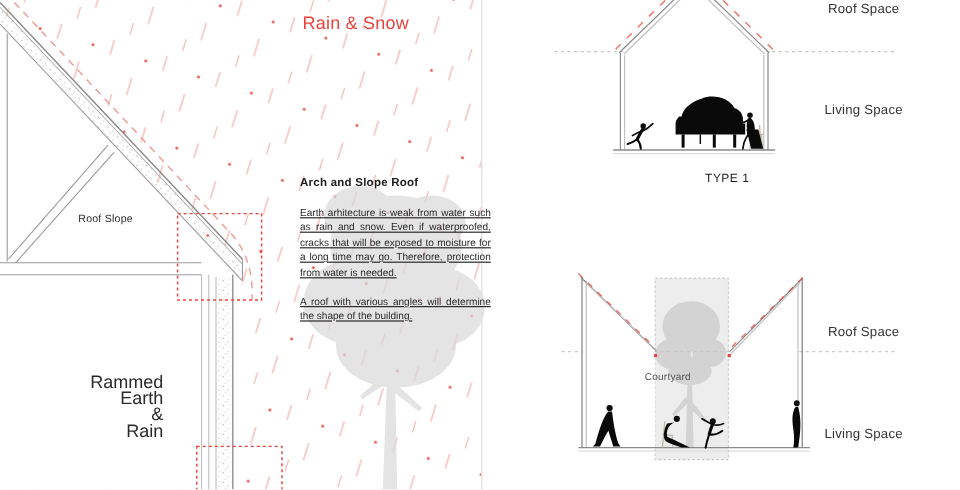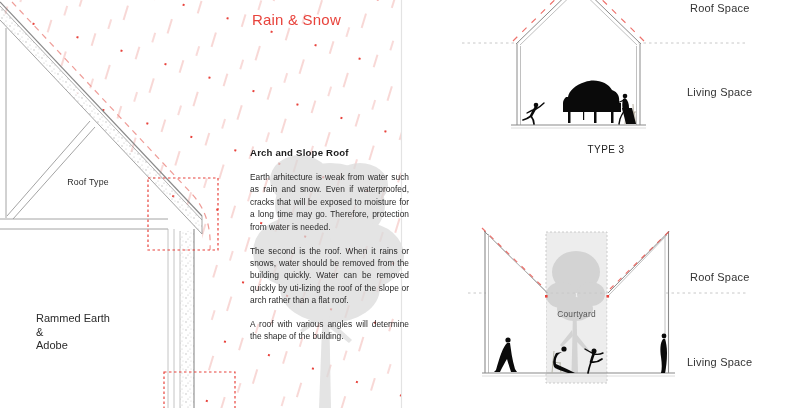--- a/index.html
+++ b/index.html
@@ -6,22 +6,22 @@
   .canvas{
     position:relative;width:800px;height:408px;background:#fff;overflow:hidden;
     font-family:"Liberation Sans", sans-serif;color:var(--text,#262626);
   }
   .canvas svg{position:absolute;top:0;left:0;}
   .lbl{position:absolute;font-size:11px;color:#333;letter-spacing:.2px;white-space:nowrap;}
   .lbl.red{color:var(--accent,#e8433c);font-size:15px;}
   .lbl.center{text-align:center;white-space:normal;}
   .article{position:absolute;left:250px;top:147px;width:159px;}
   .article h3{margin:0 0 13px 0;font-size:9.6px;font-weight:bold;color:#1d1d1d;letter-spacing:.2px;}
-  .article p{margin:0 0 11.5px 0;font-size:8.4px;line-height:12.4px;text-align:justify;color:#2a2a2a;}
-  .wall-label{position:absolute;left:36px;top:312px;width:100px;text-align:left;font-size:11px;line-height:13.5px;color:#2a2a2a;}
+  .article p{margin:0 0 11.5px 0;font-size:8.4px;line-height:12.4px;text-align:justify;color:#2a2a2a;text-decoration:underline;}
+  .wall-label{position:absolute;left:36px;top:312px;width:100px;text-align:right;font-size:15px;line-height:13.5px;color:#2a2a2a;}
   .type-block{position:absolute;left:446px;top:144px;width:320px;text-align:center;}
   .type-block .type-title{font-size:10px;color:#1d1d1d;margin-bottom:5px;letter-spacing:.4px;}
   .type-block .type-caption{font-size:8.4px;line-height:11.8px;color:#2a2a2a;}
   
   .stroke-line{stroke:var(--line,#8a8a8a);}
   .stroke-accent{stroke:var(--accent,#e8433c);}
   .stroke-accent-soft{stroke:#ef9d98;}
   .fill-accent{fill:var(--accent,#e8433c);}
   .fill-tree{fill:var(--tree,#dadada);}
   .fill-court{fill:var(--courtyard,#ededed);}
@@ -195,39 +195,38 @@
       </g>
       <g fill="#0a0a0a">
         <circle cx="664" cy="336" r="2.4"></circle>
         <path d="M 663 339 C 660 343 660 350 661 357 C 662 364 662 369 661 373 L 665 373 C 666 368 667 361 667 353 C 667 347 666 342 665 339 Z"></path>
       </g>
     </g>
   </svg>
 
   <div class="lbl red" style="left:252px;top:11px;">Rain &amp; Snow</div>
 
-  <div class="lbl center" style="left:48px;top:177px;width:80px;font-size:8.8px;color:#2a2a2a;">Roof Type</div>
+  <div class="lbl center" style="left:48px;top:177px;width:80px;font-size:8.8px;color:#2a2a2a;">Roof Slope</div>
 
   <div class="wall-label">
     <div>Rammed Earth</div>
     <div>&amp;</div>
-    <div>Adobe</div>
+    <div>Rain</div>
   </div>
 
   <div class="article">
     <h3>Arch and Slope Roof</h3>
     <p>Earth arhitecture is weak from water such as rain and snow. Even if waterproofed, cracks that will be exposed to moisture for a long time may go. Therefore, protection from water is needed.</p>
-    <p>The second is the roof. When it rains or snows, water should be removed from the building quickly. Water can be removed quickly by uti-lizing the roof of the slope or arch rather than a flat roof.</p>
     <p>A roof with various angles will determine the shape of the building.</p>
   </div>
 
   <div class="lbl" style="left:690px;top:2px;">Roof Space</div>
   <div class="lbl" style="left:687px;top:86px;">Living Space</div>
 
   <div class="type-block">
-    <div class="type-title">TYPE 3</div>
+    <div class="type-title">TYPE 1</div>
   </div>
 
   <div class="lbl" style="left:690px;top:271px;">Roof Space</div>
   <div class="lbl" style="left:687px;top:356px;">Living Space</div>
-  <div class="lbl center" style="left:544px;top:309px;width:65px;font-size:8.4px;color:#555;">Courtyard</div>
+  <div class="lbl center" style="left:524px;top:309px;width:65px;font-size:8.4px;color:#555;">Courtyard</div>
 
 </div>
 
 </body></html>

